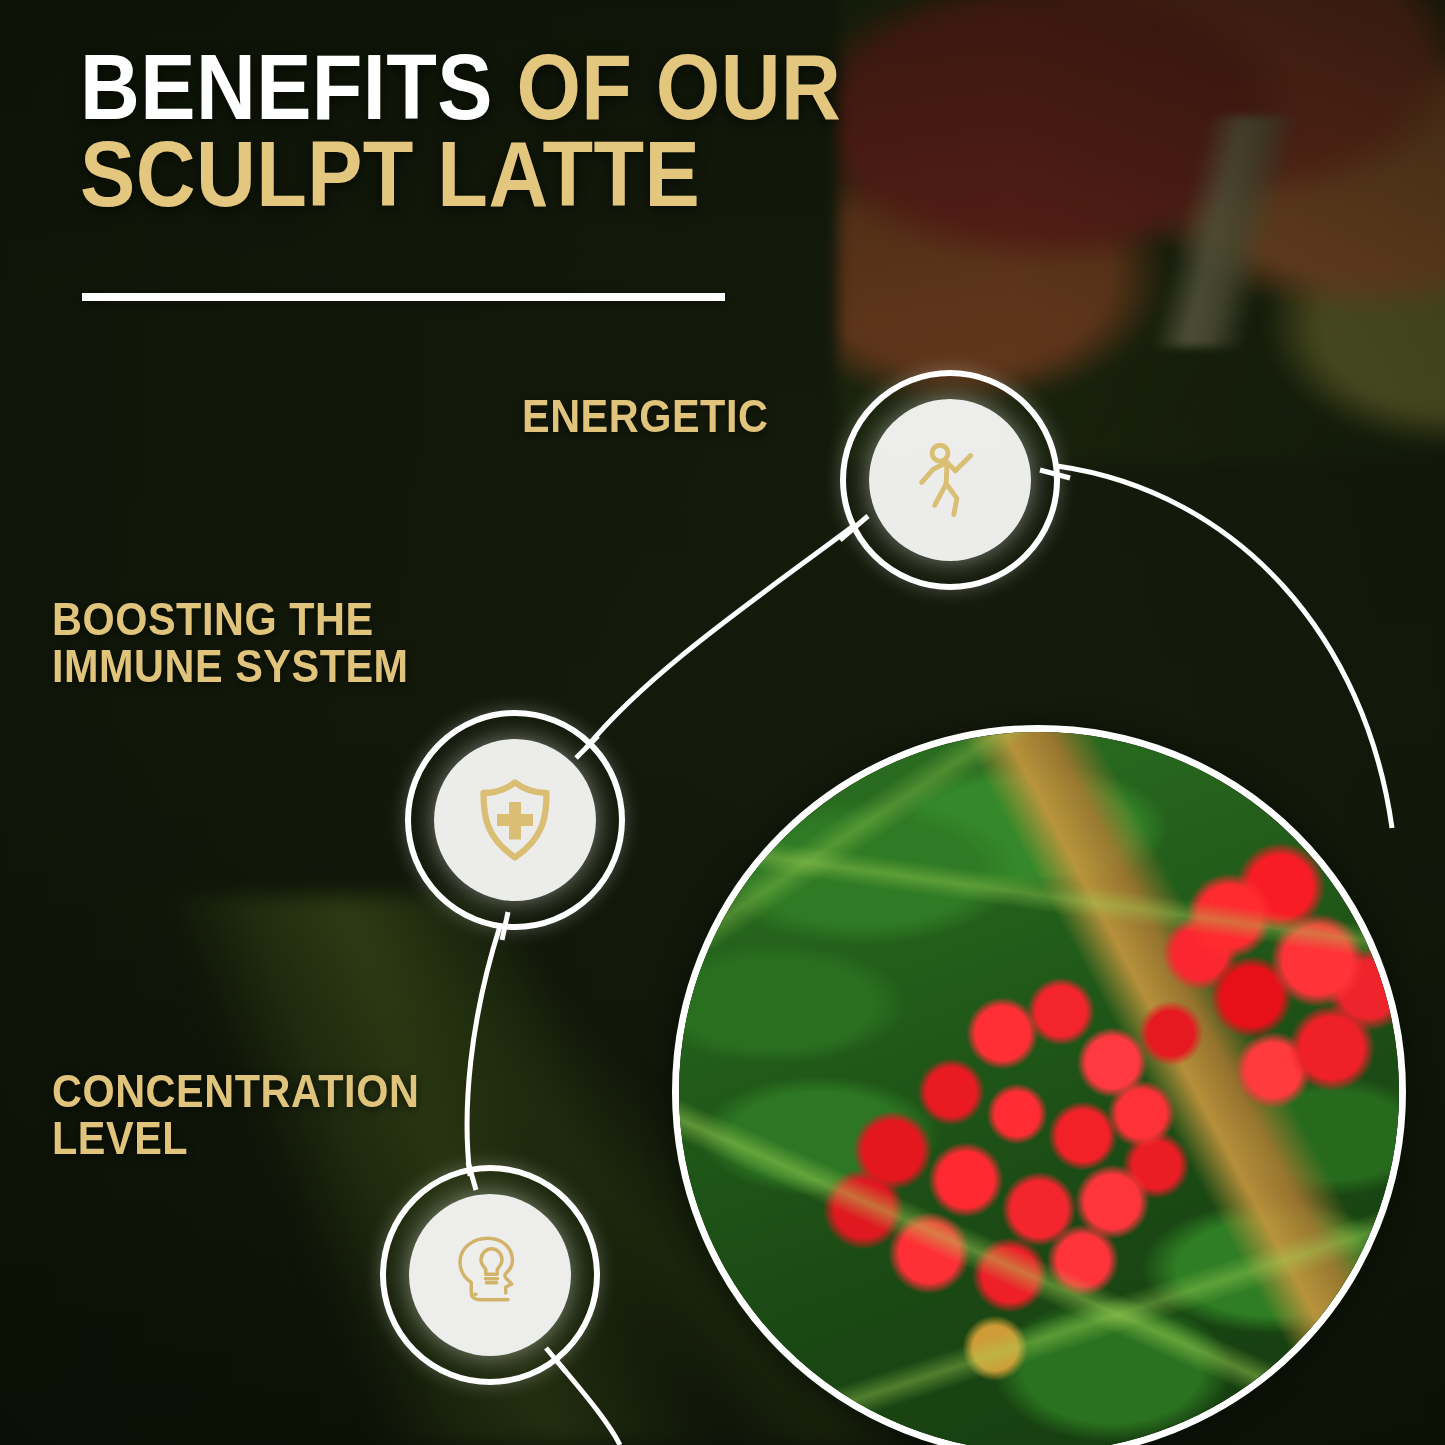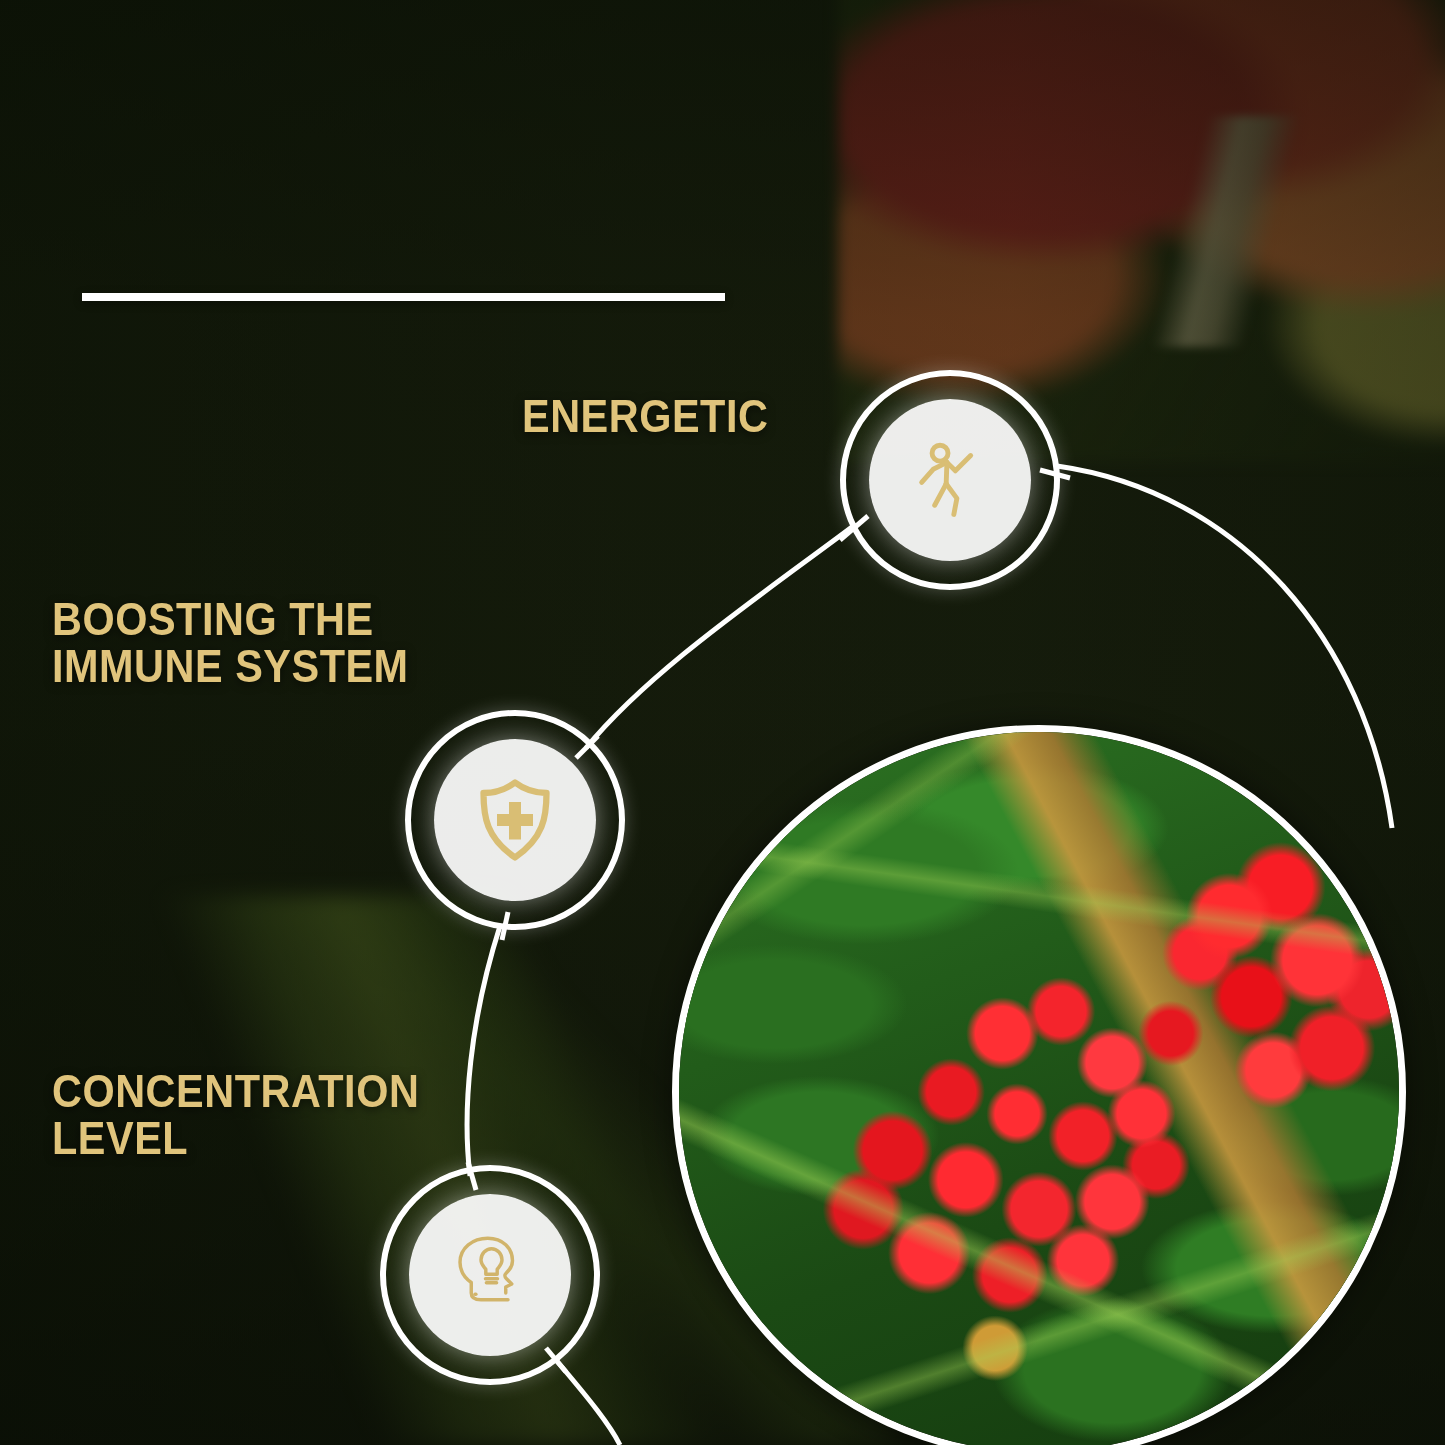--- a/index.html
+++ b/index.html
@@ -177,20 +177,26 @@
 <div id="stage">
 
   <div class="bg-layer">
     <div class="bg-base"></div>
     <div class="bg-sharp-tr"></div>
     <div class="bg-branch"></div>
     <div class="bg-leaf-b"></div>
     <div class="bg-shade"></div>
   </div>
 
+  <div class="title-block">
+    <div class="title-line">
+      <span class="t-white">BENEFITS</span><span class="t-white"> </span><span class="t-gold">OF OUR</span>
+    </div>
+    <div class="title-line t-gold">SCULPT LATTE</div>
+  </div>
   <div class="title-rule"></div>
 
   <svg class="connect-svg" width="1445" height="1445" viewBox="0 0 1445 1445">
 
     <path d="M 1057 466
              C 1240 492, 1366 640, 1392 828" fill="none" stroke="#ffffff" stroke-width="5"></path>
 
     <path d="M 1392 828
              C 1402 980, 1360 1150, 1240 1290" fill="none" stroke="#ffffff" stroke-width="5" stroke-opacity="0"></path>
 

